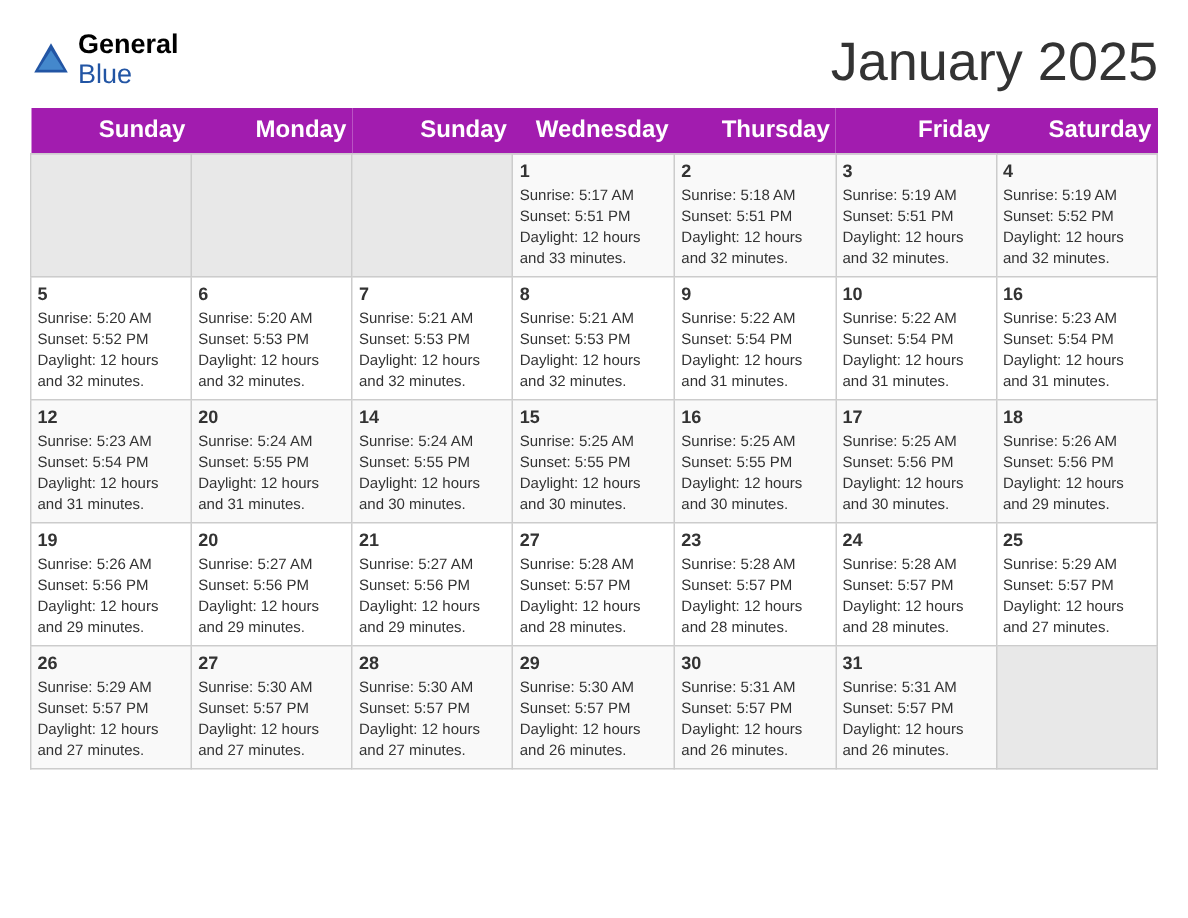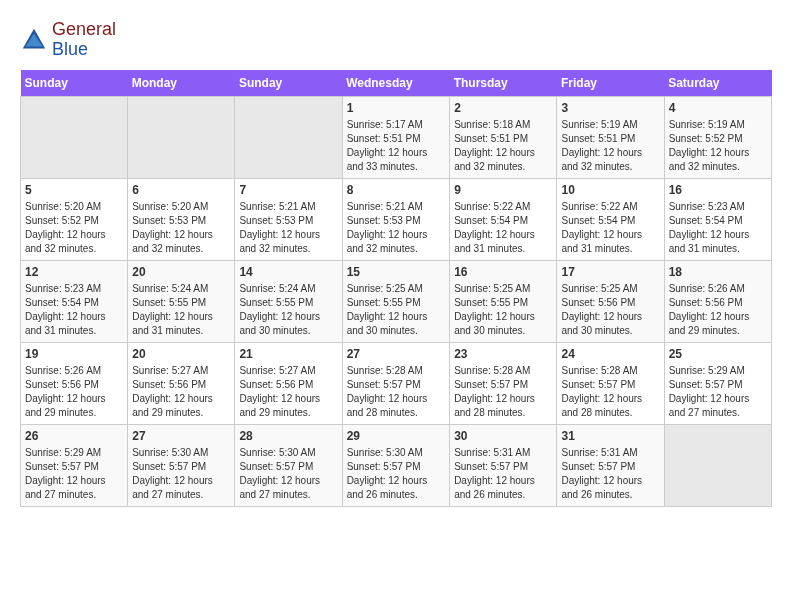--- a/index.html
+++ b/index.html
@@ -21,22 +21,22 @@
       align-items: center;
       gap: 4px;
     }
     .logo-text {
       display: flex;
       flex-direction: column;
       line-height: 1.1;
     }
     .logo-general {
       font-size: 18px;
-      font-weight: normal;
-      color: #7f1d1d;
+      font-weight: bold;
+      color: #000000;
     }
     .logo-blue {
       font-size: 18px;
       font-weight: normal;
       color: #2255a4;
     }
     .logo-icon {
       width: 28px;
       height: 28px;
     }
@@ -51,25 +51,25 @@
     .location {
       font-size: 14px;
       color: #555;
     }
     table {
       width: 100%;
       border-collapse: collapse;
       font-size: 11px;
     }
     thead tr th {
-      background-color: #8b5cf6;
+      background-color: #a21caf;
       color: #fff;
       padding: 6px 4px;
-      text-align: left;
-      font-size: 12px;
+      text-align: right;
+      font-size: 16px;
       font-weight: bold;
     }
     tbody tr td {
       border: 1px solid #ccc;
       vertical-align: top;
       padding: 4px 4px;
       width: 108px;
       min-height: 80px;
       color: #333;
     }
@@ -102,20 +102,21 @@
     <svg class="logo-icon" viewBox="0 0 30 30">
       <polygon points="15,3 27,24 3,24" fill="#2255a4"></polygon>
       <polygon points="15,8 24,22 6,22" fill="#4488cc"></polygon>
     </svg>
     <div class="logo-text">
       <span class="logo-general">General</span>
       <span class="logo-blue">Blue</span>
     </div>
   </div>
   <div class="title-block">
+    <div class="month-title">January 2025</div>
   </div>
 </div>
 
 <table>
   <thead>
     <tr>
     <th>Sunday</th>
         <th>Monday</th>
         <th>Sunday</th>
         <th>Wednesday</th>

